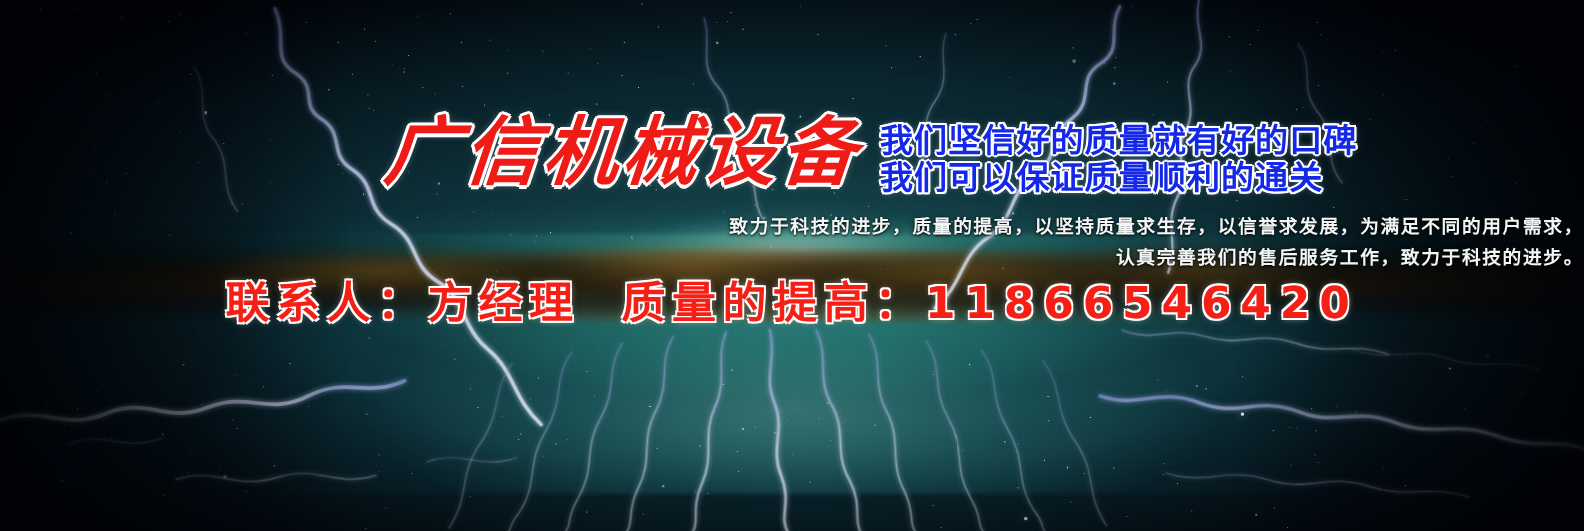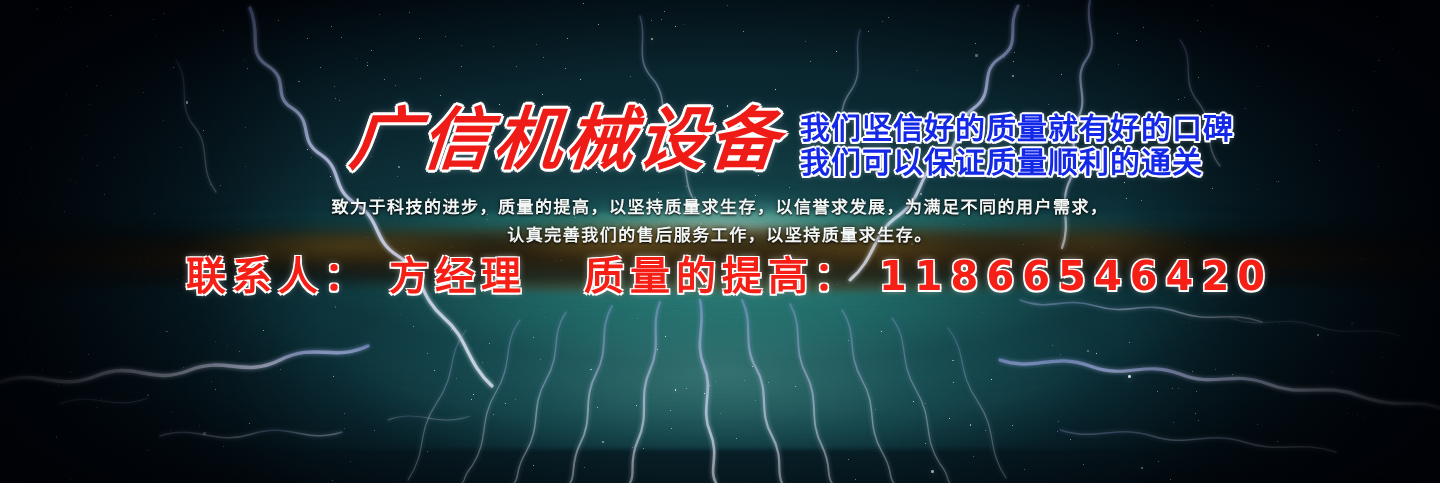--- a/index.html
+++ b/index.html
@@ -158,21 +158,21 @@
     color:#1428e8;
     white-space:nowrap;
     text-shadow:
       -1.5px -1.5px 0 #fff, 1.5px -1.5px 0 #fff, -1.5px 1.5px 0 #fff, 1.5px 1.5px 0 #fff,
       -2px 0 0 #fff, 2px 0 0 #fff, 0 -2px 0 #fff, 0 2px 0 #fff,
       0 0 6px rgba(210,230,255,.75);
   }
 
   .desc{
     position:absolute;left:0;width:100%;
-    text-align:center;
+    text-align:right;
     font-family:"DejaVu Sans","Liberation Sans",sans-serif;
     font-weight:700;
     font-size:17px;
     line-height:22px;
     letter-spacing:1.5px;
     color:#f2f6f4;
     white-space:nowrap;
     text-shadow:0 1px 2px rgba(0,0,0,.85), 0 0 5px rgba(0,0,0,.6);
   }
   .desc-1{top:196px;}
@@ -187,21 +187,20 @@
     display:inline-block;
     font-family:"DejaVu Sans","Liberation Sans",sans-serif;
     font-weight:700;
     font-size:40px;
     line-height:46px;
     letter-spacing:6px;
     color:#f51f16;
     text-shadow:
       -1.5px -1.5px 0 #fff, 1.5px -1.5px 0 #fff, -1.5px 1.5px 0 #fff, 1.5px 1.5px 0 #fff,
       0 0 7px rgba(255,255,255,.65);
-    margin-left: 19px;
   }
   .contact-gap{display:inline-block;width:38px;}
   .phone{letter-spacing:8px;}
 </style>
 </head>
 <body>
 
 <div id="banner">
 
   <div class="space-base"></div>
@@ -692,20 +691,20 @@
     <div class="brand-row">
       <div class="brand-title">广信机械设备</div>
 
       <div class="slogan-pair">
         <div class="slogan-line">我们坚信好的质量就有好的口碑</div>
         <div class="slogan-line">我们可以保证质量顺利的通关</div>
       </div>
     </div>
 
     <div class="desc desc-1">致力于科技的进步，质量的提高，以坚持质量求生存，以信誉求发展，为满足不同的用户需求，</div>
-    <div class="desc desc-2">认真完善我们的售后服务工作，以坚持质量求生存。</div>
+    <div class="desc desc-2">认真完善我们的售后服务工作，致力于科技的进步。</div>
 
     <div class="contact-row">
       <span class="contact-text">联系人：</span><span class="contact-text">方经理</span><span class="contact-gap"></span><span class="contact-text">质量的提高：</span><span class="contact-text phone">11866546420</span>
     </div>
 
   </div>
 </div>
 
 </body></html>

